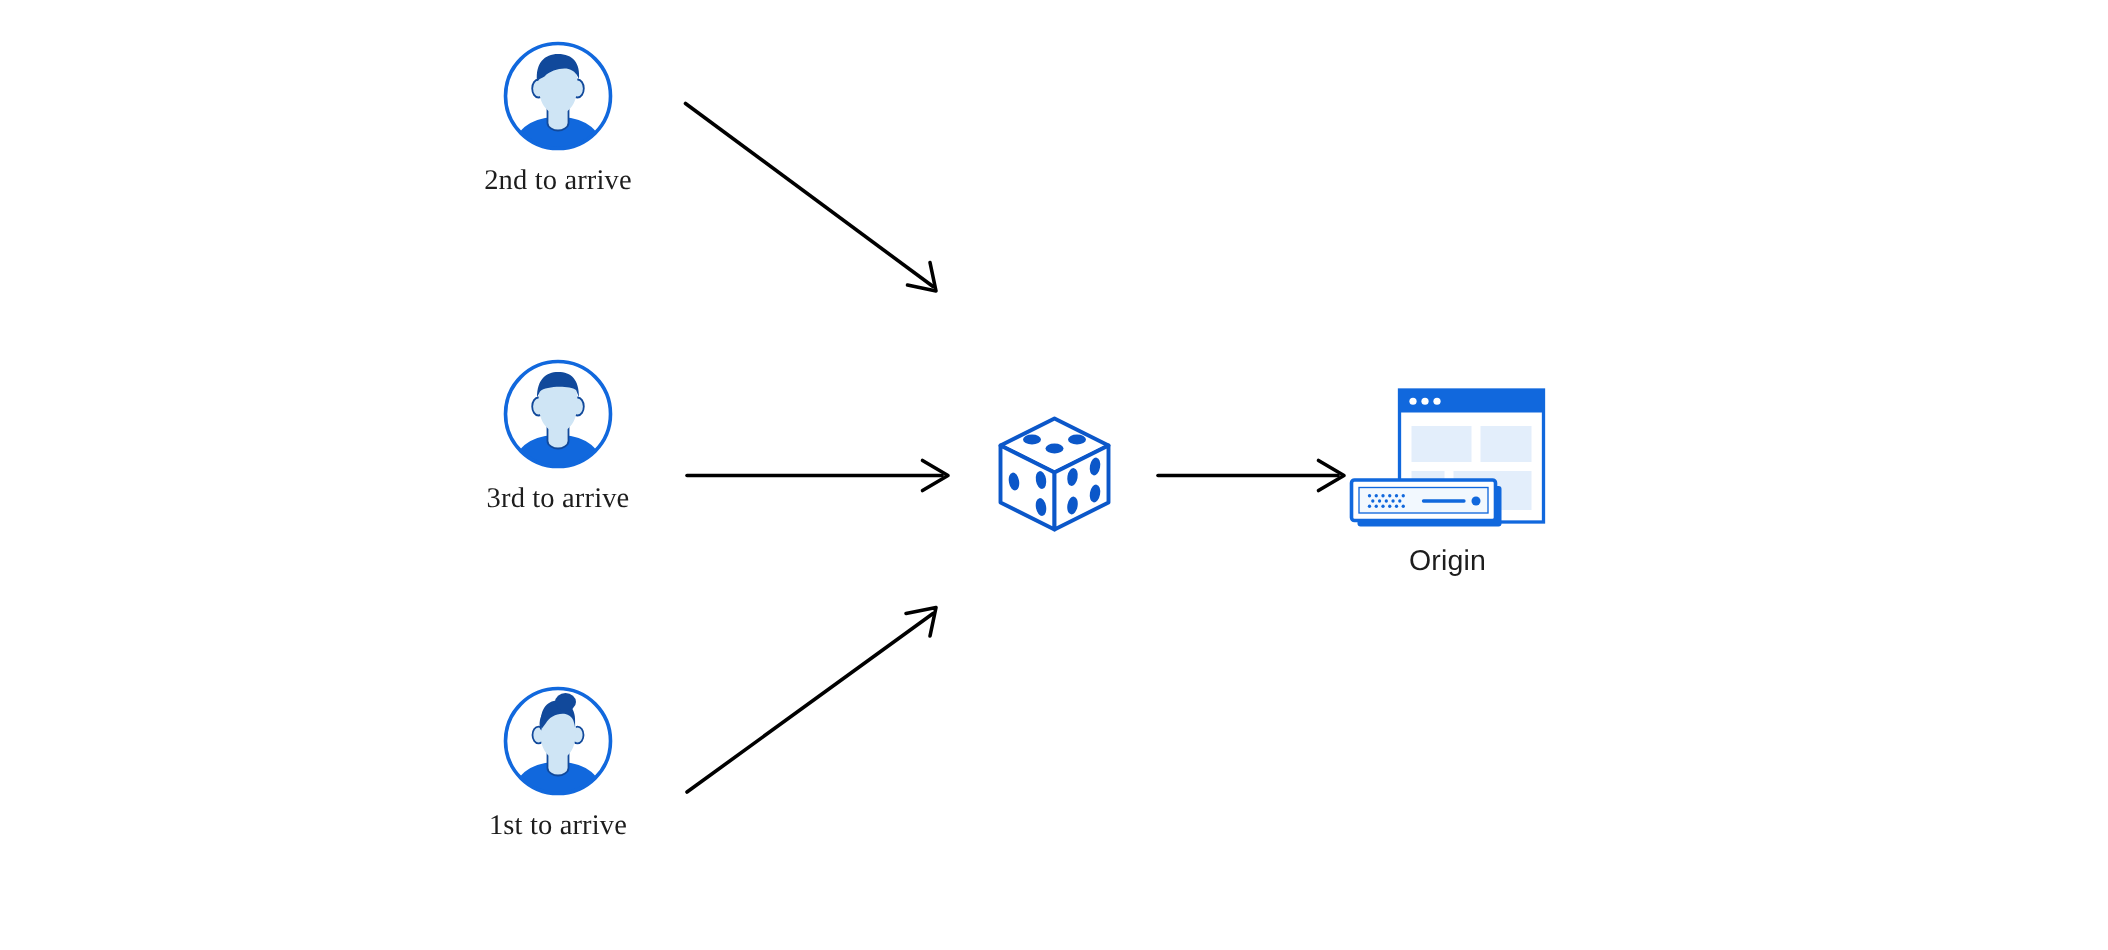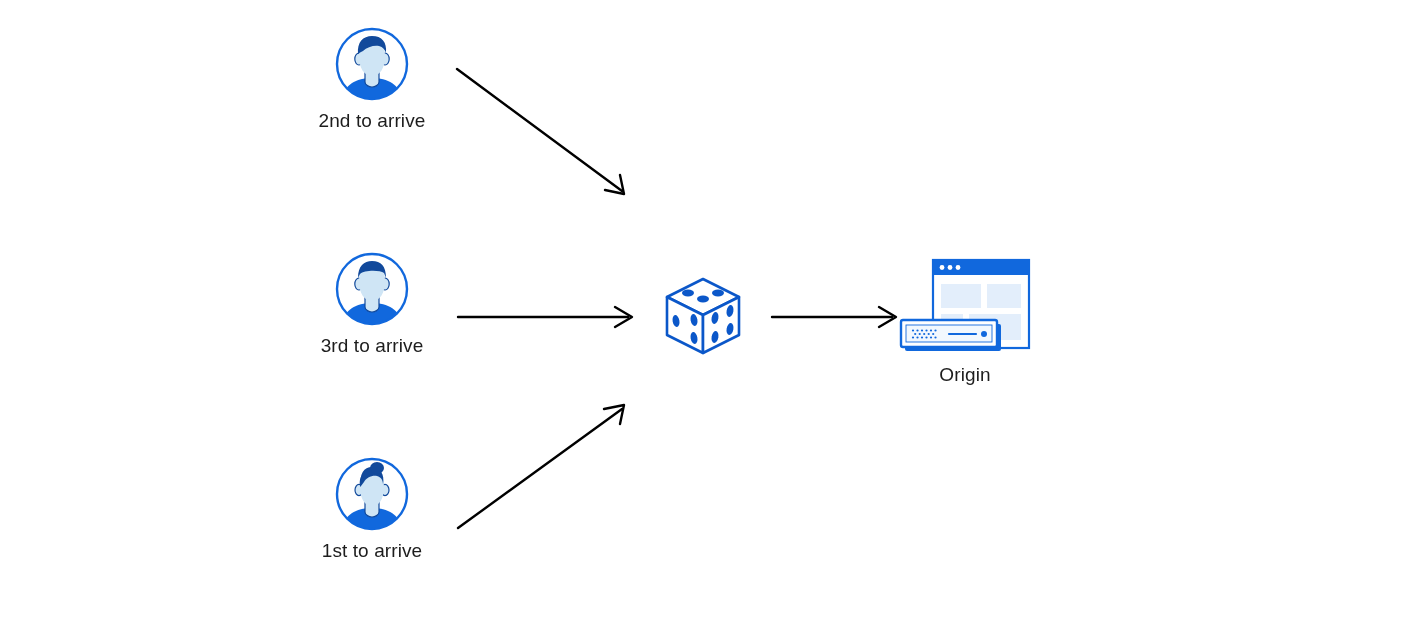--- a/index.html
+++ b/index.html
@@ -22,21 +22,21 @@
     position: absolute;
     left: 50%;
     transform: translateX(-50%);
     white-space: nowrap;
     font-size: 19px;
     color: #1d1d1d;
     font-family: "Liberation Sans", sans-serif;
     letter-spacing: 0.1px;
   }
   .avatar-node { width: 76px; height: 76px; }
-  .avatar-node .node-label { top: 84px; }
+  .avatar-node .node-label { top: 84px; font-family: Liberation Serif, serif; }
   .dice-node { width: 86px; height: 86px; }
   .origin-node { width: 140px; height: 100px; }
   .origin-node .node-label { top: 106px; text-align: right; }
   svg { display: block; overflow: visible; }
   #arrow-layer {
     position: absolute;
     left: 0; top: 0;
     width: 1405px;
     height: 633px;
     pointer-events: none;
@@ -84,21 +84,21 @@
         <ellipse cx="25" cy="33" rx="4.2" ry="6" fill="#cfe5f5" stroke="#11499b" stroke-width="1.2"></ellipse>
         <ellipse cx="51" cy="33" rx="4.2" ry="6" fill="#cfe5f5" stroke="#11499b" stroke-width="1.2"></ellipse>
         <path d="M25 30 C25 18 30 12 38 12 C46 12 51 18 51 30 C51 42 46 50 38 50 C30 50 25 42 25 30 Z" fill="#cfe5f5"></path>
         <path d="M24 28 C23 16 29 10 38 10 C48 10 53 16 52 27 C51 24 49 21 45 20 C40 19 33 21 29 25 C27 26 25 27 24 28 Z" fill="#11499b"></path>
       </g>
       <circle cx="38" cy="38" r="35" fill="none" stroke="#1168dd" stroke-width="2.4"></circle>
     </svg>
     <div class="node-label">2nd to arrive</div>
   </div>
 
-  <div class="node avatar-node" style="left:334px; top:251px;">
+  <div class="node avatar-node" style="left:334px; top:238px;">
     <svg width="76" height="76" viewBox="0 0 76 76">
       <defs>
         <clipPath id="clipAv2">
             <circle cx="38" cy="38" r="35"></circle>
           </clipPath>
       </defs>
       <circle cx="38" cy="38" r="35" fill="#ffffff"></circle>
       <g clip-path="url(#clipAv2)">
         <path d="M8 76 C8 60 21 52 38 52 C55 52 68 60 68 76 Z" fill="#1168dd"></path>
         <path d="M31 44 L45 44 L45 56 C45 59 41 61 38 61 C35 61 31 59 31 56 Z" fill="#cfe5f5" stroke="#11499b" stroke-width="1.2"></path>

